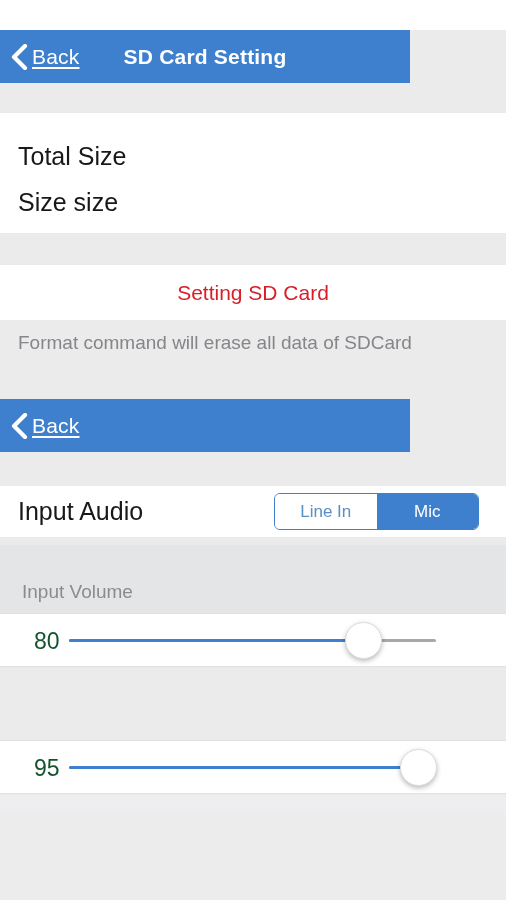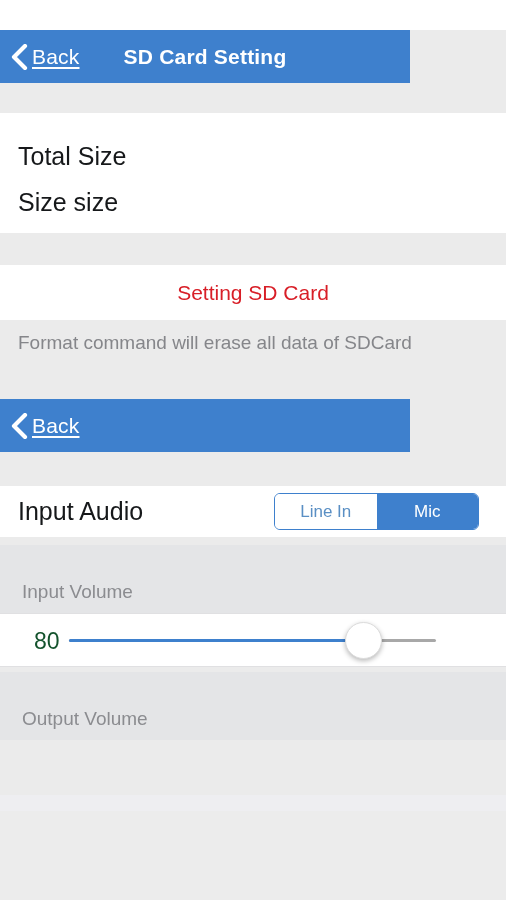--- a/index.html
+++ b/index.html
@@ -342,21 +342,26 @@
 
   <div class="card slider-card input">
     <span class="slider-value">80</span>
     <div class="track-wrap">
       <div class="track-bg"></div>
       <div class="track-fill" style="width: 80%;"></div>
       <div class="thumb" style="left: 80%;"></div>
     </div>
   </div>
 
-  <div class="band output">
-    <span>Output Volume</span>
-  </div>
-
+
+  <div class="card slider-card output">
+    <span class="slider-value">95</span>
+    <div class="track-wrap">
+      <div class="track-bg"></div>
+      <div class="track-fill" style="width: 95%;"></div>
+      <div class="thumb" style="left: 95%;"></div>
+    </div>
+  </div>
 
   <div class="bottom-band"></div>
   <div class="bottom-fill"></div>
 
 </div>
 
 </body></html>

